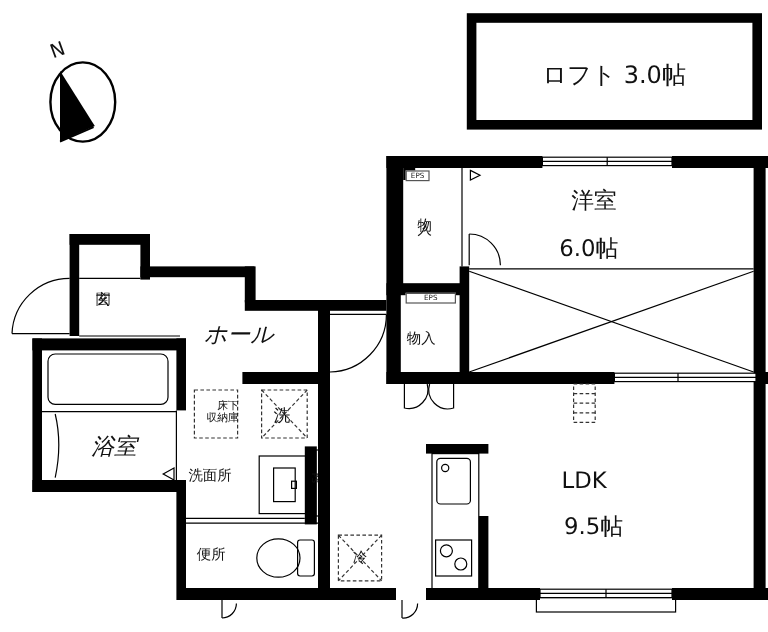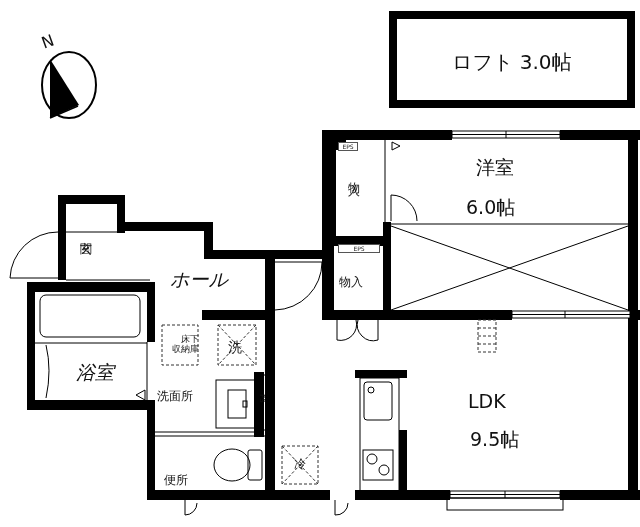--- a/index.html
+++ b/index.html
@@ -178,18 +178,18 @@
 
 <div class="lbl tiny" style="left:163px;top:334px;width:36px;white-space:pre;">床下
 収納庫</div>
 
 <div class="lbl" style="left:228px;top:340px;font-size:14px;">洗</div>
 
 <div class="lbl vert" style="left:258px;top:394px;font-size:7px;letter-spacing:0;">PS</div>
 
 <div class="lbl sml" style="left:157px;top:390px;text-align:right;">洗面所</div>
 
-<div class="lbl sml" style="left:164px;top:474px;">便所</div>
+<div class="lbl sml" style="left:164px;top:456px;">便所</div>
 
 <div class="lbl" style="left:294px;top:458px;font-size:12px;">冷</div>
 
 <div class="lbl big" style="left:468px;top:392px;">LDK</div>
 <div class="lbl big" style="left:470px;top:430px;text-align:center;">9.5帖</div>
 
 </body></html>

